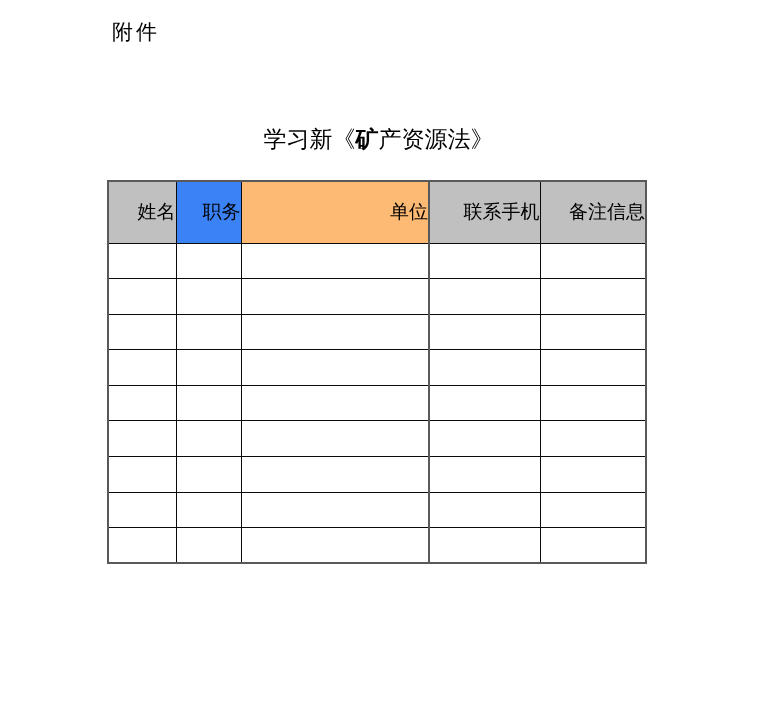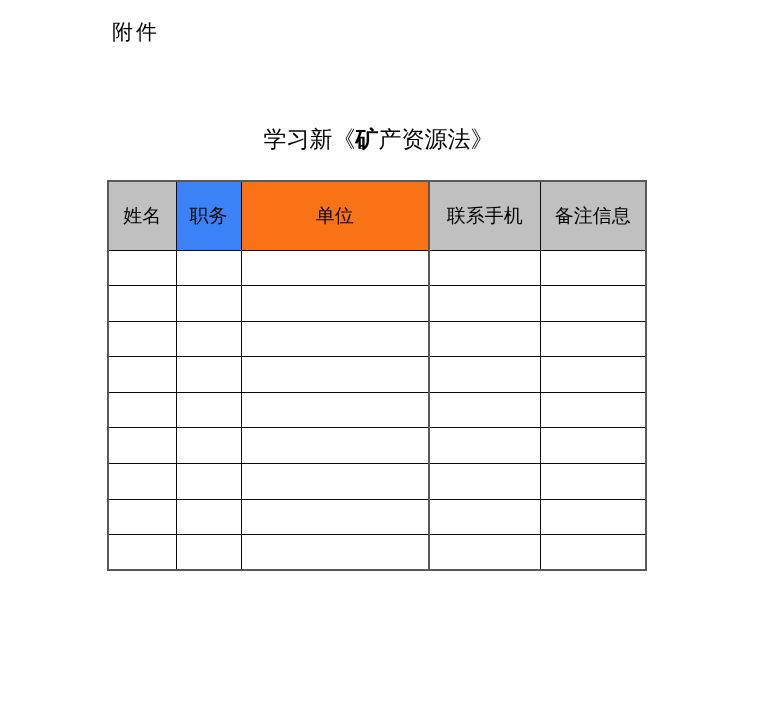--- a/index.html
+++ b/index.html
@@ -48,24 +48,25 @@
     text-align: center;
     vertical-align: middle;
     padding: 0;
   }
   
   table.receipt-table th:nth-child(4),
   table.receipt-table td:nth-child(4) {
     border-left: 2px solid #595959;
   }
   table.receipt-table thead th {
-    height: 69px;
+    height: 62px;
     background: #c0c0c0;
     font-size: 19px;
     font-weight: 400;
+    text-align: right;
   }
   table.receipt-table tbody td {
     height: 35.6px;
     background: #ffffff;
   }
 </style>
 </head>
 <body>
 
 <div class="attachment-label">附件</div>
@@ -79,21 +80,21 @@
     <col style="width:68px">
     <col style="width:65px">
     <col style="width:188px">
     <col style="width:111px">
     <col style="width:106px">
   </colgroup>
   <thead>
     <tr>
       <th style="background: rgb(192, 192, 192);">姓名</th>
       <th style="background: #3b82f6;">职务</th>
-      <th style="background: #f97316;">单位</th>
+      <th style="background: #fdba74;">单位</th>
       <th style="background: rgb(192, 192, 192);">联系手机</th>
       <th style="background: rgb(192, 192, 192); margin-top: 44px;">备注信息</th>
     </tr>
   </thead>
   <tbody id="table-body">
       <tr>
         <td></td>
         <td></td>
         <td></td>
         <td></td>

